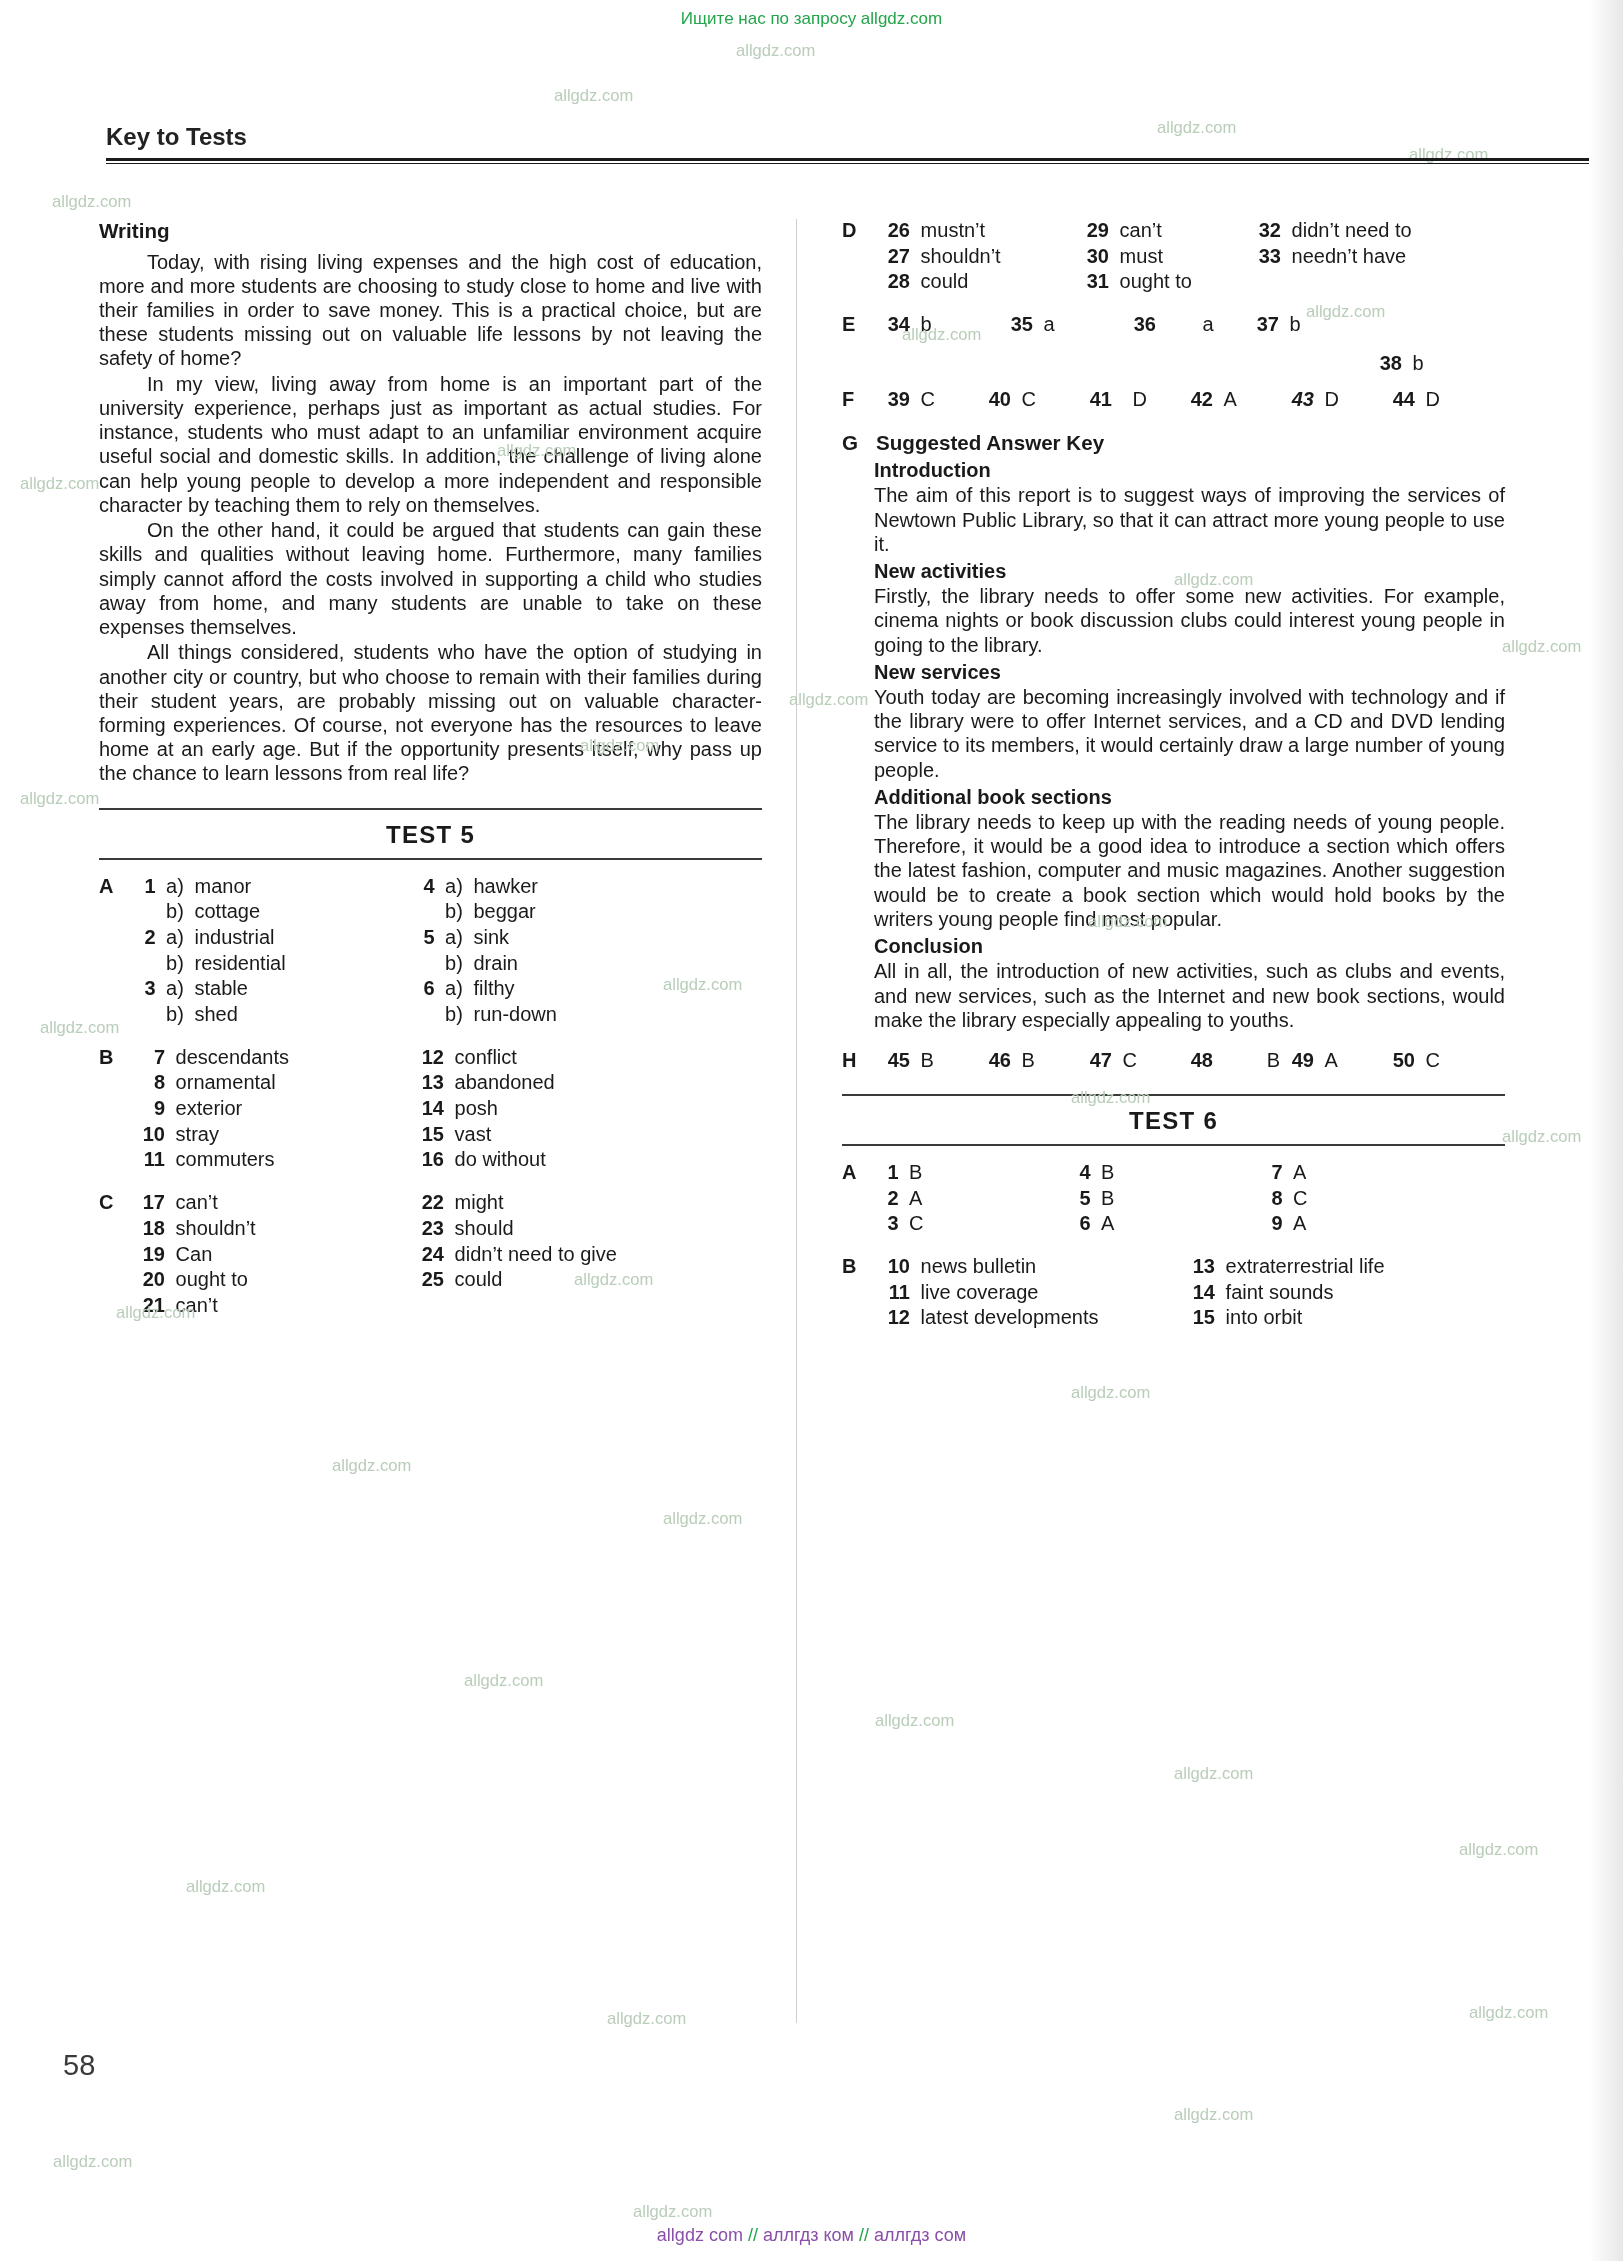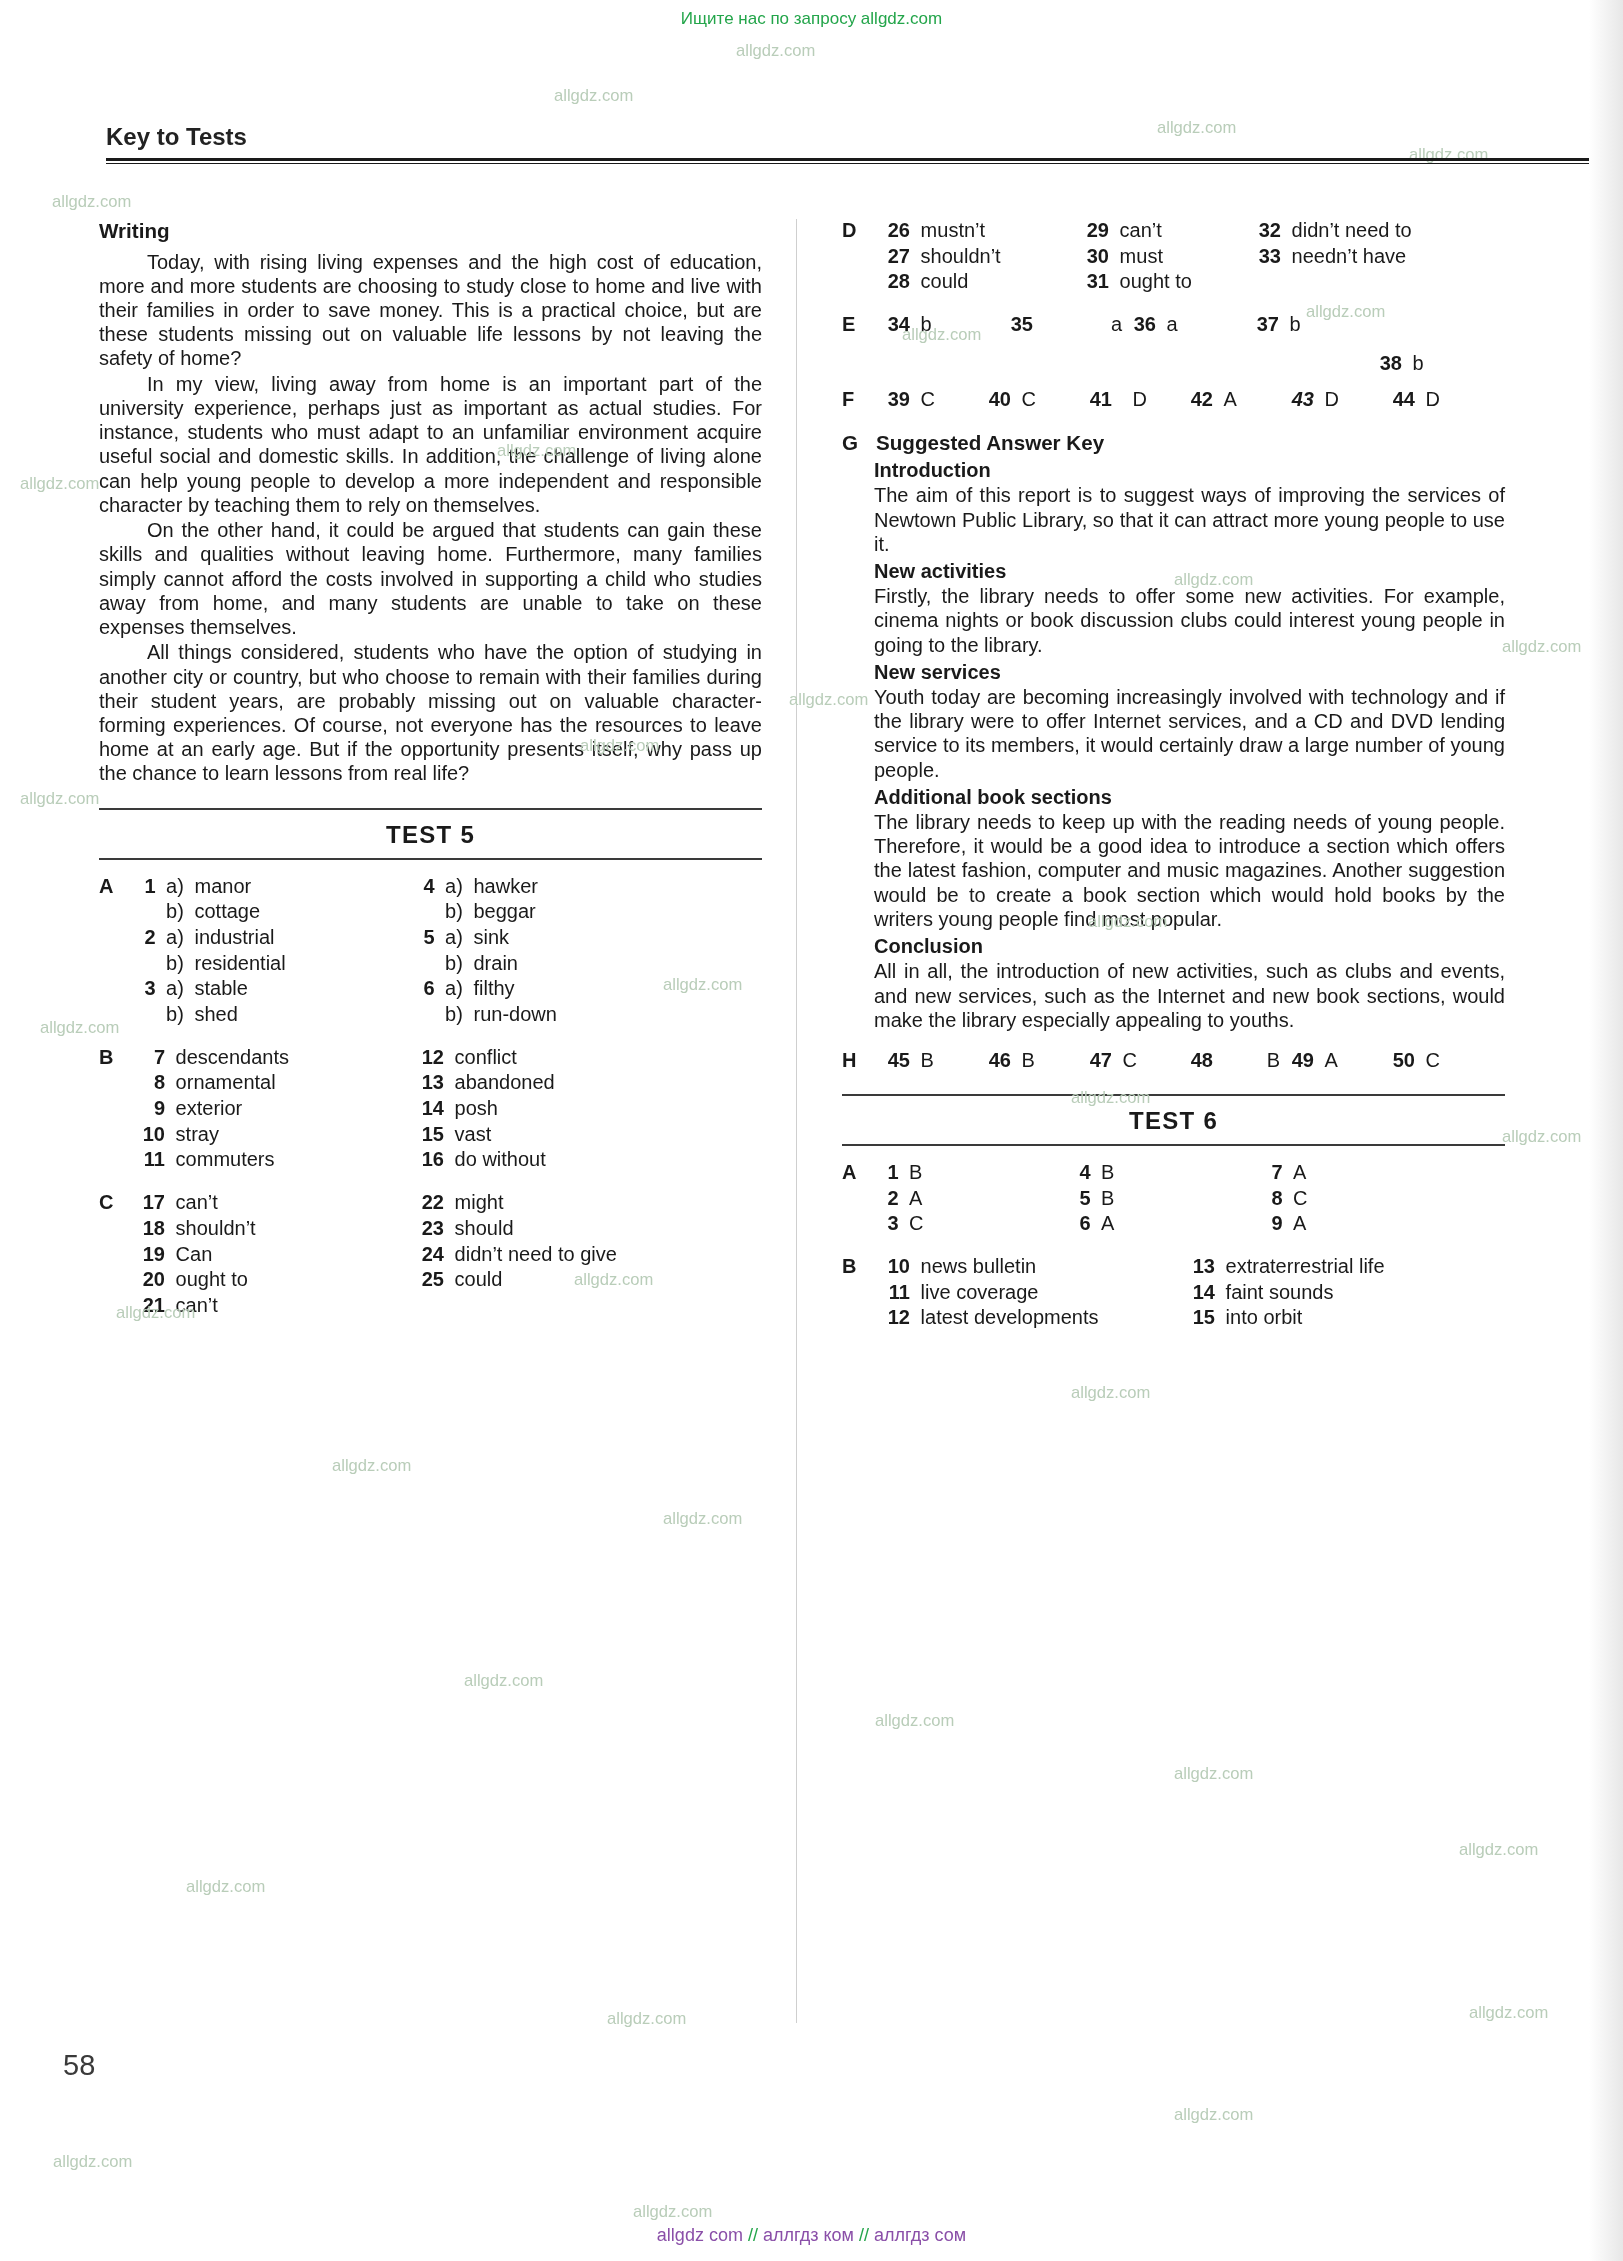--- a/index.html
+++ b/index.html
@@ -474,25 +474,25 @@
     <div class="gap-md"></div>
 
     <div class="ans-wrap" style="margin-top:0;">
       <div class="ans-row">
         <div class="ans-letter">E</div>
         <div class="ans-cells">
           <div class="cell" style="width:123px;">
             <span class="num" style="width:34px;">34</span>
             <span class="txt">b</span>
           </div>
-          <div class="cell" style="width:123px;justify-content:space-between;">
+          <div class="cell" style="width:123px;">
             <span class="num" style="width:34px;">35</span>
             <span class="txt">a</span>
           </div>
-          <div class="cell" style="width:123px;">
+          <div class="cell" style="width:123px;gap:36px;">
             <span class="num" style="width:34px;">36</span>
             <span class="txt">a</span>
           </div>
           <div class="cell" style="width:123px;">
             <span class="num" style="width:34px;">37</span>
             <span class="txt">b</span>
           </div>
           <div class="cell" style="width:123px;margin-top:39px;">
             <span class="num" style="width:34px;">38</span>
             <span class="txt">b</span>

